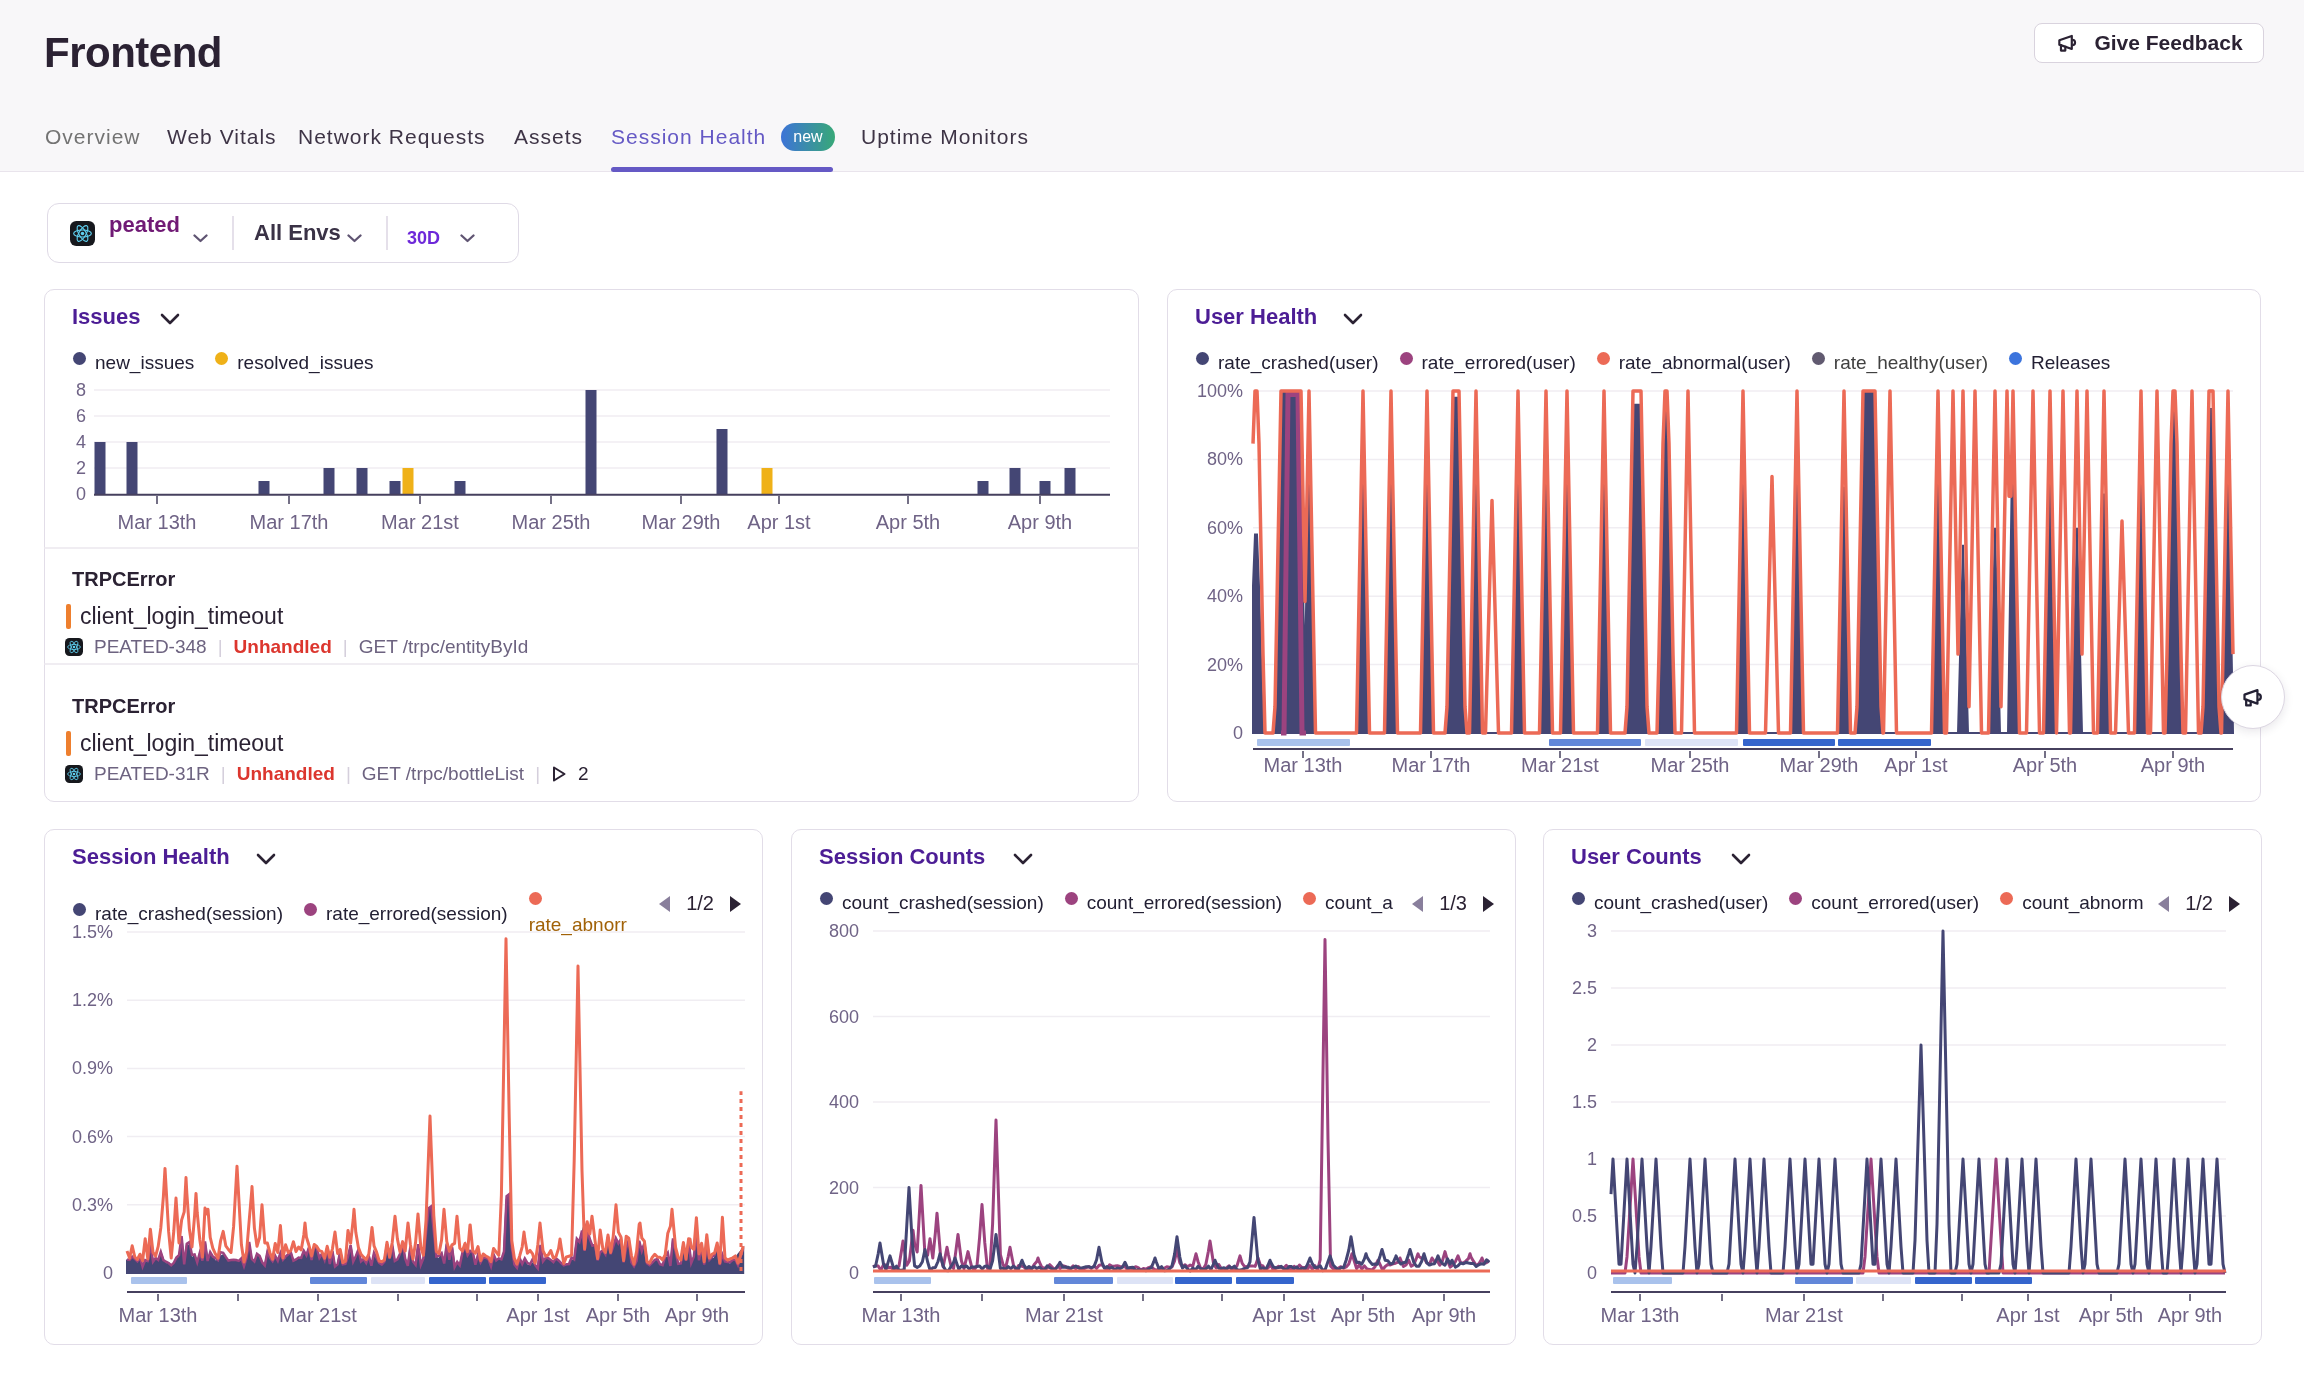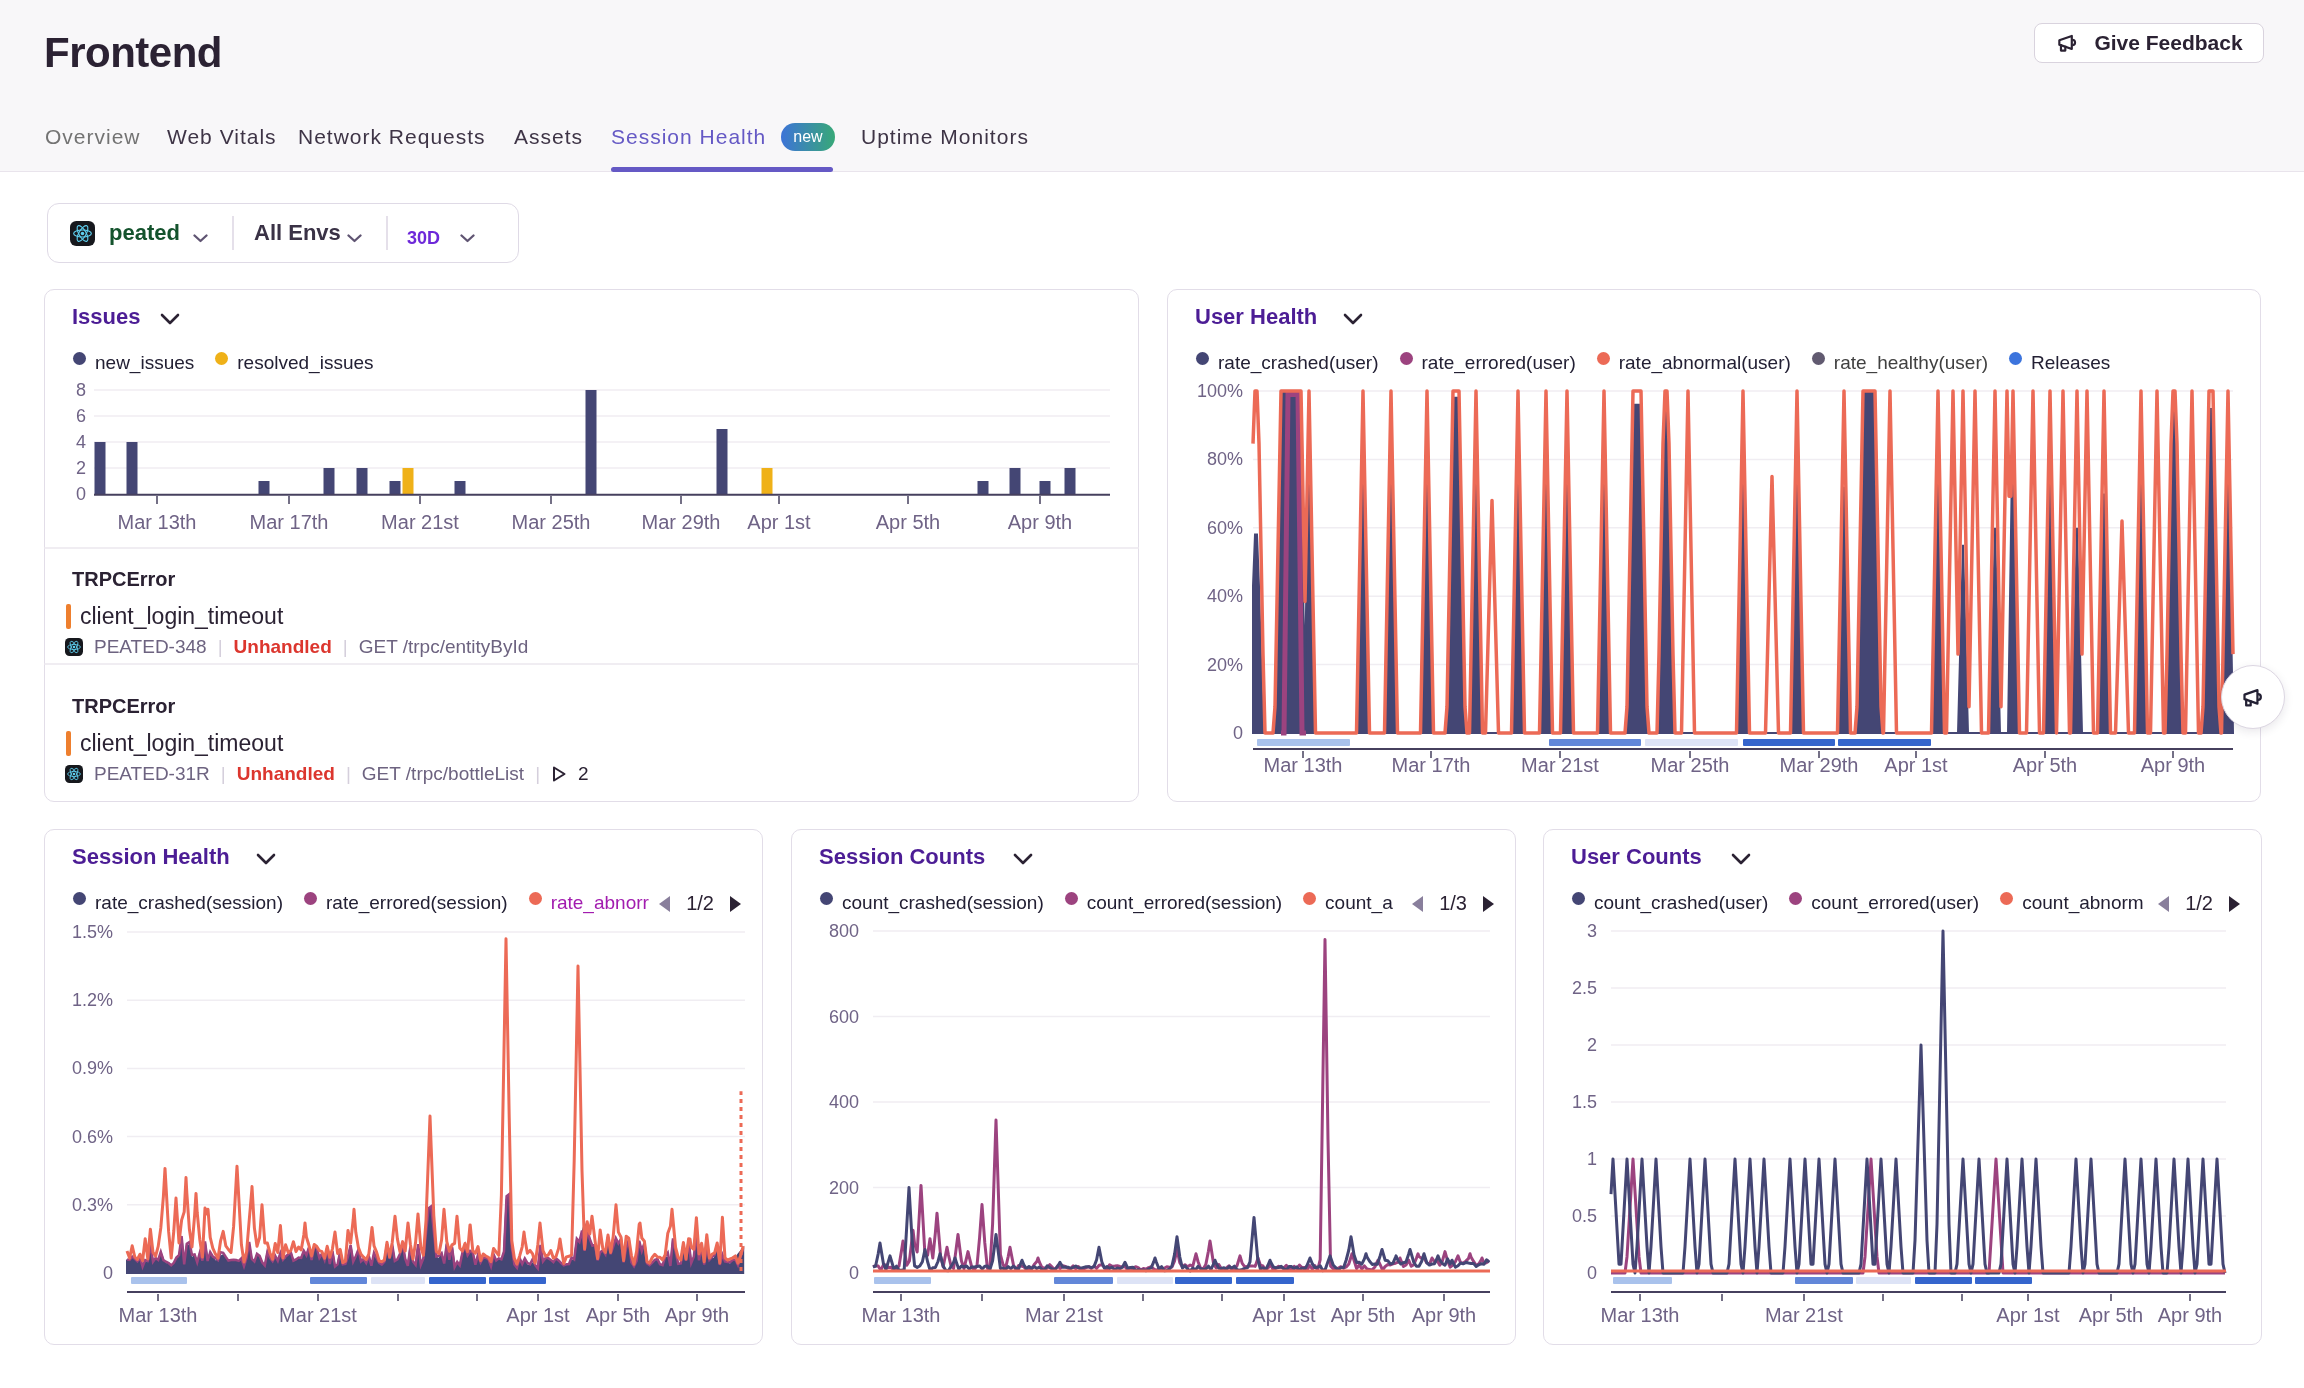--- a/index.html
+++ b/index.html
@@ -32,21 +32,21 @@
 <div class="abs" style="left:47px;top:203px;width:472px;height:60px;background:#fff;border:1.5px solid #dfdae6;border-radius:12px;"></div>
 <div class="abs" style="left:70px;top:221px;"><svg width="25" height="25" viewBox="0 0 24 24">
       <rect x="0" y="0" width="24" height="24" rx="6" fill="#16181d"></rect>
       <g stroke="#5fd0f0" stroke-width="1.1" fill="none">
         <ellipse cx="12" cy="12" rx="8.5" ry="3.4"></ellipse>
         <ellipse cx="12" cy="12" rx="8.5" ry="3.4" transform="rotate(60 12 12)"></ellipse>
         <ellipse cx="12" cy="12" rx="8.5" ry="3.4" transform="rotate(120 12 12)"></ellipse>
       </g>
       <circle cx="12" cy="12" r="1.7" fill="#5fd0f0"></circle>
     </svg></div>
-<div class="abs" style="left:109px;top:220px;font-size:22px;font-weight:bold;color:#14532d;">peated</div>
+<div class="abs" style="left:109px;top:212px;font-size:22px;font-weight:bold;color:#701a75;">peated</div>
 <div class="abs" style="left:193px;top:229px;"><svg width="15" height="9" viewBox="0 0 15 9" fill="none" stroke="#5f5472" stroke-width="2.3" stroke-linecap="round" stroke-linejoin="round">
       <path d="M1.5 1.5 L7.5 7 L13.5 1.5"></path>
     </svg></div>
 <div class="abs" style="left:232px;top:216px;width:1.5px;height:34px;background:#e5e0ea;"></div>
 <div class="abs" style="left:254px;top:220px;font-size:22px;font-weight:bold;color:#3a3246;">All Envs</div>
 <div class="abs" style="left:347px;top:229px;"><svg width="15" height="9" viewBox="0 0 15 9" fill="none" stroke="#5f5472" stroke-width="2.3" stroke-linecap="round" stroke-linejoin="round">
       <path d="M1.5 1.5 L7.5 7 L13.5 1.5"></path>
     </svg></div>
 <div class="abs" style="left:386px;top:216px;width:1.5px;height:34px;background:#e5e0ea;"></div>
 <div class="abs" style="left:407px;top:228px;font-size:18px;font-weight:bold;color:#6d28d9;">30D</div>
@@ -276,21 +276,21 @@
     </svg>
     <div class="legend">
       <span class="litem" style="color:#232034;">
         <span class="ldot" style="background:#444674;"></span>
         <span>rate_crashed(session)</span>
       </span>
       <span class="litem" style="color:#232034;">
         <span class="ldot" style="background:#9c437f;"></span>
         <span>rate_errored(session)</span>
       </span>
-      <span class="litem" style="color:#a21caf;">
+      <span class="litem" style="color:#a16207;flex-direction:column;">
         <span class="ldot" style="background:#ec6a56;"></span>
         <span>rate_abnorr</span>
       </span>
     </div>
     <div class="pager" style="right:20px;">
       <span style="display:flex;align-items:center;gap:14px;">
         <svg width="15" height="18" viewBox="0 0 15 18">
           <path d="M13 1 L2 9 L13 17 Z" fill="#897f9c"></path>
         </svg>
         <span>1/2</span>

